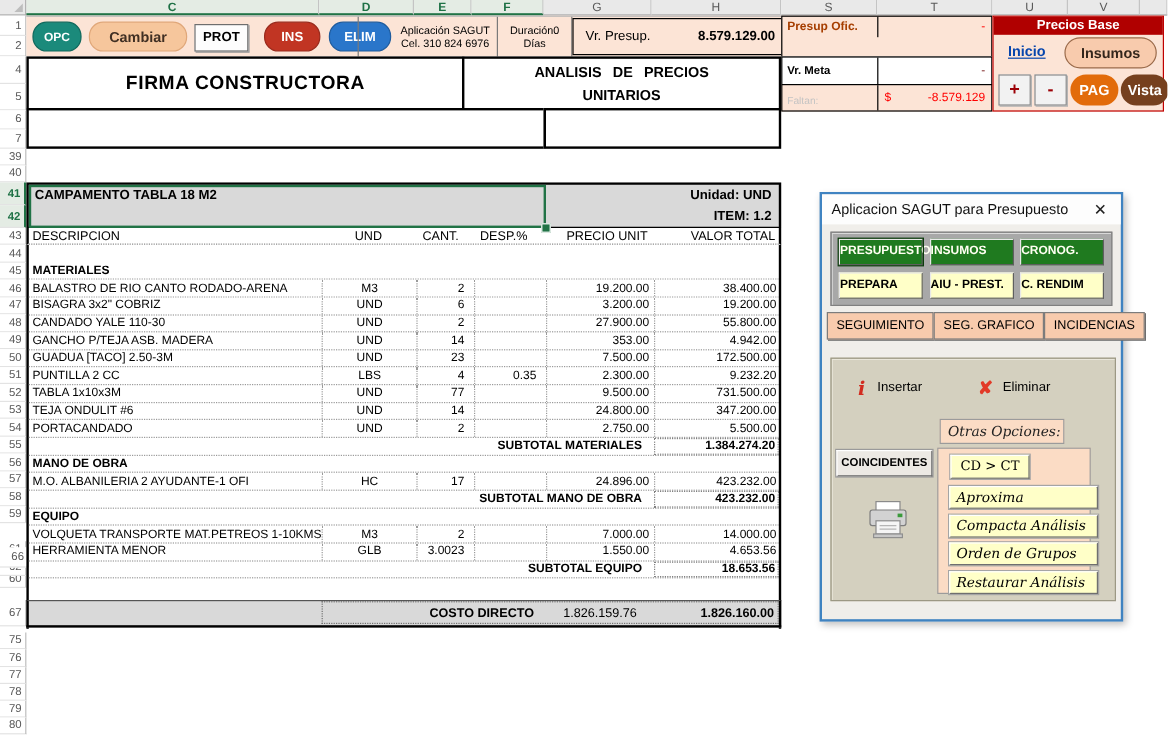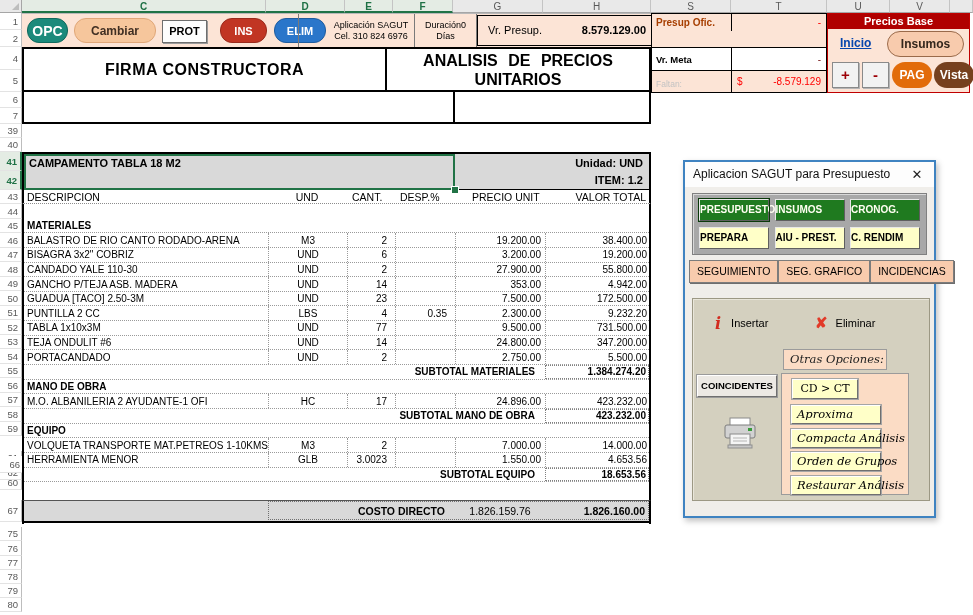--- a/index.html
+++ b/index.html
@@ -7,35 +7,35 @@
   
   .colhead{position:absolute;top:0;height:13px;background:#e9e9e9;border-bottom:1px solid #a6a6a6;border-right:1px solid #c4c4c4;font-size:10px;line-height:13px;text-align:center;color:#595959;box-sizing:border-box;}
   .colhead.sel{color:#1e7145;font-weight:bold;border-bottom:2px solid #217346;background:#e4ece4;}
   .corner{position:absolute;left:0;top:0;width:22px;height:13px;background:#e9e9e9;border-bottom:1px solid #a6a6a6;border-right:1px solid #a6a6a6;box-sizing:border-box;}
   .corner:after{content:"";position:absolute;right:2px;bottom:2px;border-style:solid;border-width:0 0 7px 7px;border-color:transparent transparent #bdbdbd transparent;}
   .rowhead{position:absolute;left:0;width:22px;background:#fff;border-right:1px solid #bdbdbd;border-bottom:1px solid #e3e3e3;font-size:9.5px;color:#595959;text-align:right;padding-right:3px;box-sizing:border-box;display:flex;align-items:center;justify-content:flex-end;}
   .rowhead.sel{color:#1e7145;font-weight:bold;background:#e4ece4;border-right:2px solid #217346;}
   
   .toolbar{position:absolute;left:22px;top:13px;width:629px;height:34px;background:#fce4d6;border-top:1px solid #b9b9b9;box-sizing:border-box;}
   .pill{position:absolute;border-radius:12px;font-weight:bold;text-align:center;cursor:default;box-sizing:border-box;}
-  .btn-opc{left:5px;top:4px;width:41px;height:25px;background:#1b8a7b;color:#fff;font-size:14px;line-height:25px;border:1px solid #11695d;}
+  .btn-opc{left:5px;top:4px;width:41px;height:25px;background:#1b8a7b;color:#fff;font-size:10px;line-height:25px;border:1px solid #11695d;}
   .btn-cambiar{left:52px;top:4px;width:82px;height:25px;background:#f6c69c;color:#402f23;font-size:12px;line-height:25px;border:1px solid #e0a779;}
   .btn-prot{left:140px;top:6px;width:45px;height:23px;background:#fdfdfd;color:#000;font-size:11px;line-height:21px;font-weight:bold;border:1px solid #6e6e6e;box-shadow:1px 1px 0 #9a9a9a;text-align:center;position:absolute;box-sizing:border-box;}
   .btn-ins{left:198px;top:4px;width:47px;height:25px;background:#c13523;color:#fff;font-size:11px;line-height:25px;border:1px solid #992a1c;}
   .btn-elim{left:252px;top:4px;width:52px;height:25px;background:#2a76ca;color:#fff;font-size:11px;line-height:25px;border:1px solid #1f5c9e;}
   .tb-cell{position:absolute;top:0;height:34px;font-size:9px;line-height:11px;text-align:center;display:flex;flex-direction:column;justify-content:center;box-sizing:border-box;}
   .app-cell{left:276px;width:117px;border-left:1px solid #7a7a7a;border-right:1px solid #7a7a7a;padding-left:29px;}
   .dur-cell{left:393px;width:62px;border-right:1px solid #7a7a7a;}
   .vrp-box{position:absolute;left:455px;top:1px;width:175px;height:31px;border:1px solid #000;background:#fce4d6;box-sizing:border-box;}
   .vrp-label{position:absolute;left:10px;top:0;height:29px;line-height:29px;font-size:11px;}
   .vrp-value{position:absolute;right:5px;top:0;height:29px;line-height:29px;font-size:11px;font-weight:bold;}
   
   .box{position:absolute;border:2px solid #000;box-sizing:border-box;background:#fff;}
   .firma{font-weight:bold;font-size:16px;display:flex;align-items:center;justify-content:center;letter-spacing:.5px;}
-  .analisis{font-weight:bold;font-size:16px;display:flex;flex-direction:column;align-items:center;justify-content:center;line-height:19px;word-spacing:6px;}
+  .analisis{font-weight:bold;font-size:12px;display:flex;flex-direction:column;align-items:center;justify-content:center;line-height:19px;word-spacing:6px;}
   
   .band{position:absolute;left:22px;top:152px;width:629px;height:38px;background:#d9d9d9;border:2px solid #000;border-bottom:1px solid #000;box-sizing:border-box;}
   .sel-rect{position:absolute;left:0;top:0;width:431px;height:36px;border:2px solid #217346;box-sizing:border-box;}
   .sel-handle{position:absolute;left:427px;top:32px;width:6px;height:6px;background:#217346;border:1px solid #fff;}
   .band-name{position:absolute;left:5px;top:3px;font-size:11px;font-weight:bold;}
   .band-unidad{position:absolute;right:6px;top:3px;font-size:11px;font-weight:bold;}
   .band-item{position:absolute;right:6px;top:20px;font-size:11px;font-weight:bold;}
   .thead{position:absolute;left:22px;top:190px;width:629px;height:14px;border-left:2px solid #000;border-right:2px solid #000;border-bottom:1px dotted #8c8c8c;box-sizing:border-box;font-size:10.5px;}
   .thead span{position:absolute;top:1px;}
   .tbody{position:absolute;left:22px;top:204px;width:629px;height:320px;border-left:2px solid #000;border-right:2px solid #000;box-sizing:border-box;}
@@ -83,21 +83,21 @@
   .peach-row{position:absolute;left:4px;top:98px;width:245px;display:flex;justify-content:space-between;}
   .pbtn{height:23px;background:#f8cbad;border:1px solid #7c7c7c;box-shadow:1px 1px 0 #6e6e6e;font-size:10.5px;color:#000;text-align:center;line-height:21px;box-sizing:border-box;padding:0 7px;white-space:nowrap;}
   .grp-beige{position:absolute;left:7px;top:136px;width:238px;height:203px;background:#d4d0bf;border:1px solid #9c9884;box-shadow:inset 1px 1px 0 #e9e6da;box-sizing:border-box;}
   .ie{position:absolute;top:14px;height:20px;display:flex;align-items:center;font-size:11px;color:#000;}
   .ie .ico-i{font-family:"DejaVu Serif",serif;font-style:italic;font-weight:bold;color:#d22b1f;font-size:16px;margin-right:10px;}
   .ie .ico-x{color:#e23a28;font-size:15px;font-weight:bold;margin-right:8px;}
   .otras{position:absolute;left:90px;top:50px;width:104px;height:21px;background:#fbdcc5;border:1px solid #9b9b9b;font-family:"DejaVu Serif",serif;font-style:italic;font-size:11.5px;color:#222;line-height:19px;padding-left:6px;box-sizing:border-box;}
   .coinc{position:absolute;left:4px;top:76px;width:80px;height:22px;background:#ece9e4;border:1px solid;border-color:#fff #6f6f6f #6f6f6f #fff;box-shadow:0 0 0 1px #9a9a9a;font-size:9.5px;font-weight:bold;text-align:center;line-height:20px;box-sizing:border-box;}
   .peach-box{position:absolute;left:88px;top:74px;width:128px;height:122px;background:#fbdcc5;border:1px solid #9b9b9b;box-sizing:border-box;}
   .cdct{position:absolute;left:10px;top:5px;width:66px;height:20px;background:#ffffc8;border:1px solid;border-color:#fff #6f6f6f #6f6f6f #fff;box-shadow:0 0 0 1px #a5a5a5;font-family:"DejaVu Serif",serif;font-size:11px;text-align:center;line-height:18px;box-sizing:border-box;}
-  .ybtn{position:absolute;left:9px;width:90px;height:19px;background:#ffffc8;border:1px solid;border-color:#fff #6f6f6f #6f6f6f #fff;box-shadow:0 0 0 1px #a5a5a5;font-family:"DejaVu Serif",serif;font-style:italic;font-size:11.5px;line-height:17px;padding-left:5px;box-sizing:border-box;white-space:nowrap;}
+  .ybtn{position:absolute;left:9px;width:124px;height:19px;background:#ffffc8;border:1px solid;border-color:#fff #6f6f6f #6f6f6f #fff;box-shadow:0 0 0 1px #a5a5a5;font-family:"DejaVu Serif",serif;font-style:italic;font-size:11.5px;line-height:17px;padding-left:5px;box-sizing:border-box;white-space:nowrap;}
   .printer{position:absolute;left:28px;top:118px;width:38px;height:36px;}
 </style>
 </head>
 <body>
 
 <div class="screen">
 
   <div class="corner"></div>
   <div id="colheads">
       <div class="colhead sel" style="left: 22px; width: 244px;">C</div>

